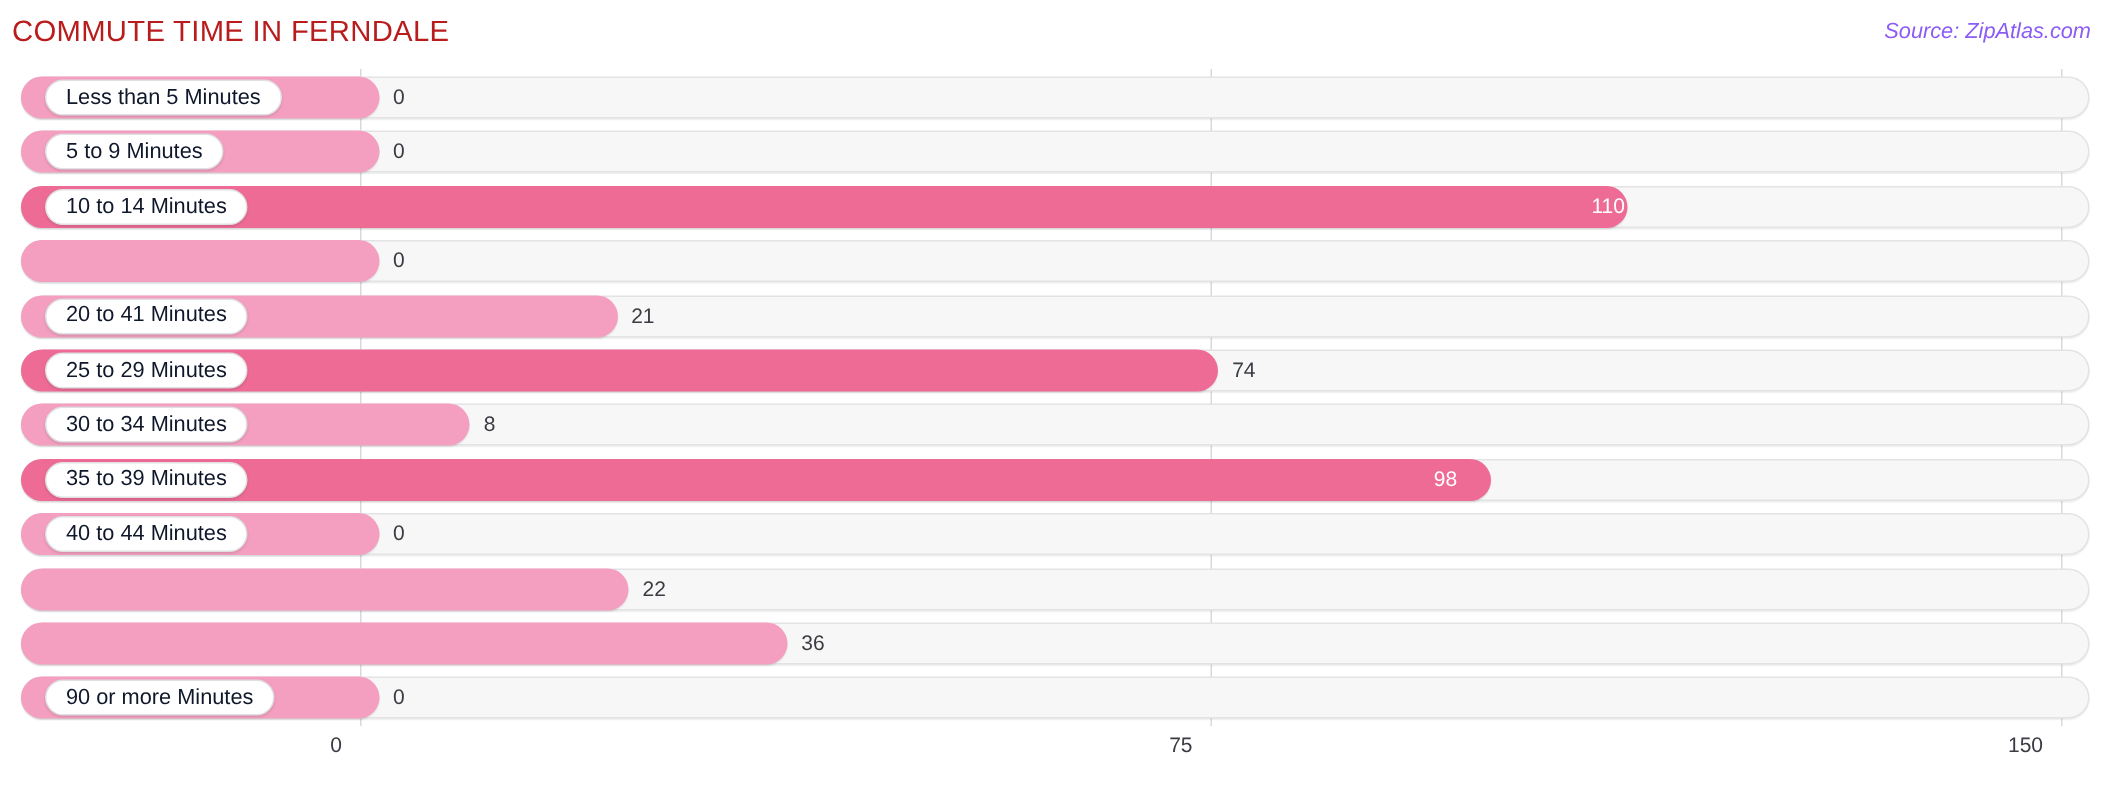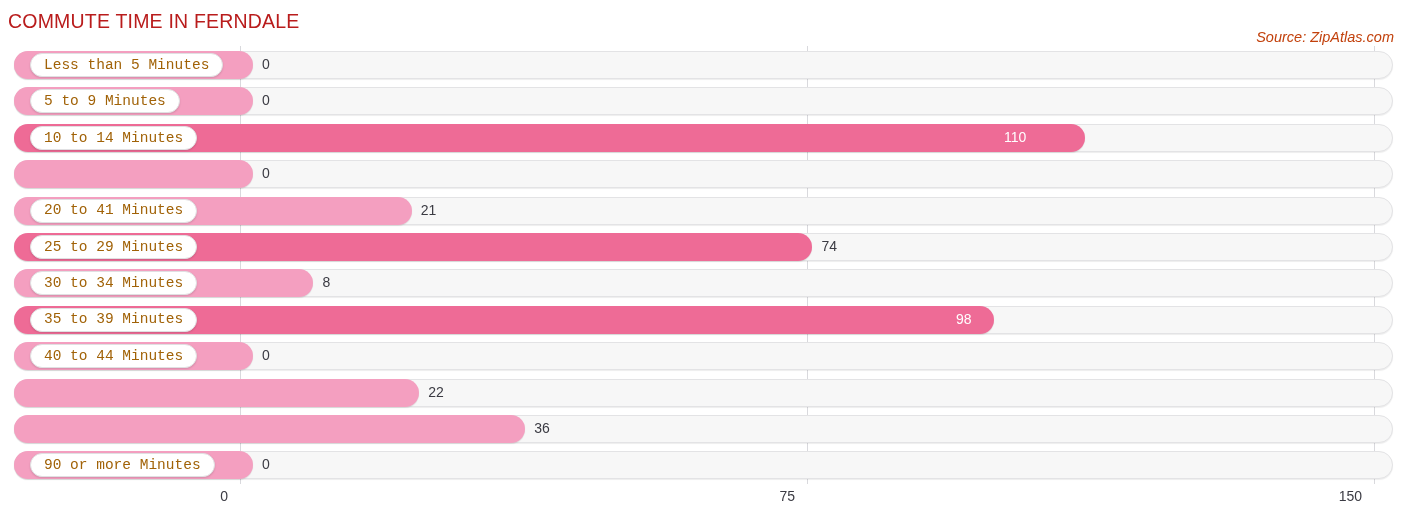--- a/index.html
+++ b/index.html
@@ -27,24 +27,24 @@
     top: 10px;
     font-size: 19.5px;
     letter-spacing: 0.2px;
     color: #b91c1c;
     font-weight: 400;
     white-space: nowrap;
   }
   .chart-source {
     position: absolute;
     right: 12px;
-    top: 29px;
+    top: 13px;
     font-size: 14.5px;
     font-style: italic;
-    color: #c2410c;
+    color: #8b5cf6;
     white-space: nowrap;
   }
 
   
   .plot {
     position: absolute;
     left: 0;
     top: 46px;
     width: 1406px;
     height: 440px;
@@ -108,23 +108,22 @@
     border-radius: 13px;
     display: flex;
     align-items: center;
     padding: 0 13px;
     box-sizing: border-box;
     box-shadow: 0 1px 2px rgba(0,0,0,0.13);
     white-space: nowrap;
   }
   .cat-label {
     font-size: 14.5px;
-    color: #a16207;
+    color: #0f172a;
     line-height: 1;
-    font-family: Liberation Mono, monospace;
   }
   
   .value {
     position: absolute;
     top: 9px;
     font-size: 14px;
     line-height: 1;
     white-space: nowrap;
   }
   .value.outside {
@@ -181,21 +180,21 @@
           <span class="cat-label">5 to 9 Minutes</span>
         </div>
         <div class="value outside" style="left: 262px;">0</div>
       </div>
       <div class="row">
         <div class="track"></div>
         <div class="bar" style="width: 1070.6px; background: rgb(238, 107, 150);"></div>
         <div class="cat-pill">
           <span class="cat-label">10 to 14 Minutes</span>
         </div>
-        <div class="value inside" style="left: 1004px;">110</div>
+        <div class="value inside" style="left: 1061px;">110</div>
       </div>
       <div class="row">
         <div class="track"></div>
         <div class="bar" style="width: 239px; background: rgb(244, 159, 192);"></div>
         <div class="value outside" style="left: 262px;">0</div>
       </div>
       <div class="row">
         <div class="track"></div>
         <div class="bar" style="width: 397.76px; background: rgb(244, 159, 192);"></div>
         <div class="cat-pill">

